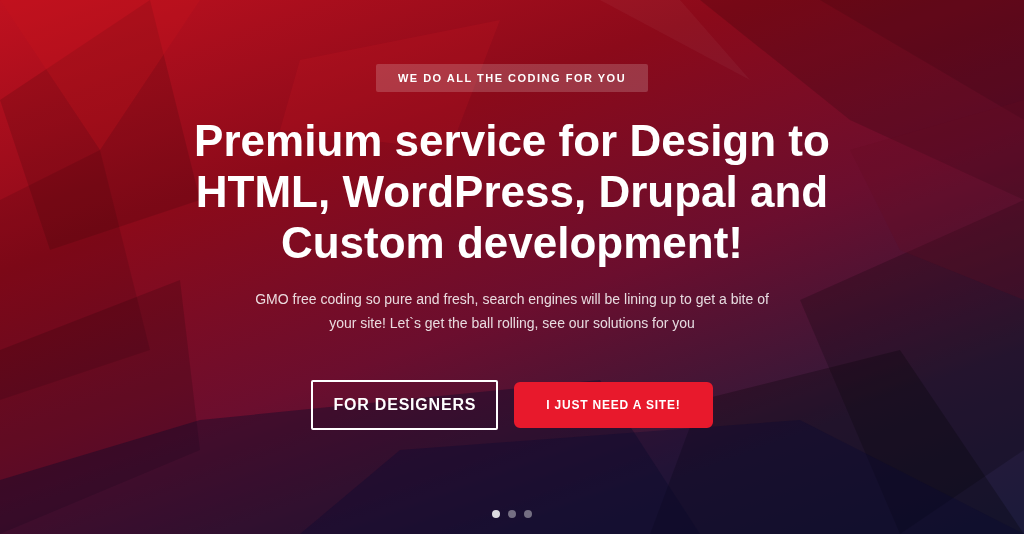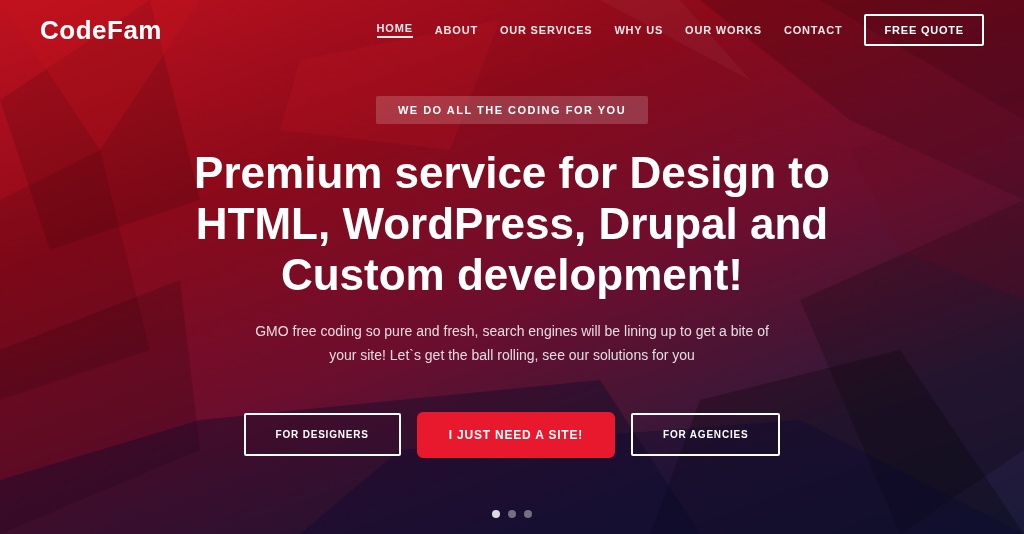--- a/index.html
+++ b/index.html
@@ -136,22 +136,22 @@
     .hero-buttons {
       display: flex;
       gap: 16px;
       align-items: center;
     }
 
     .btn-outline {
       background: transparent;
       border: 2px solid #fff;
       color: #fff;
-      padding: 14px 30px;
-      font-size: 10px;
+      padding: 14px 20px;
+      font-size: 16px;
       font-weight: 700;
       letter-spacing: 0.8px;
       text-transform: uppercase;
       cursor: pointer;
       border-radius: 2px;
     }
 
     .btn-primary {
       background: #e8192c;
       border: 2px solid #e8192c;
@@ -206,45 +206,29 @@
     <polygon points="700,400 900,350 1024,534 650,534" fill="rgba(0,0,0,0.25)"></polygon>
 
     <polygon points="200,420 600,380 700,534 0,534 0,480" fill="rgba(10,10,40,0.4)"></polygon>
     <polygon points="400,450 800,420 1024,534 300,534" fill="rgba(10,10,50,0.35)"></polygon>
 
     <polygon points="0,0 200,0 100,150" fill="rgba(200,20,30,0.3)"></polygon>
     <polygon points="300,60 500,20 450,150 280,130" fill="rgba(220,30,40,0.15)"></polygon>
     <polygon points="850,150 1024,100 1024,300 900,250" fill="rgba(100,10,30,0.25)"></polygon>
   </svg>
 
-  <header class="header">
-    <div class="logo">
-      <span class="logo-code"><span style="color:#fff;font-weight:900">Code</span><span style="color:#fff;font-weight:900">Fam</span></span>
-    </div>
-
-    <nav>
-      <a href="#" class="nav-link active">HOME</a>
-      <a href="#" class="nav-link">ABOUT</a>
-      <a href="#" class="nav-link">OUR SERVICES</a>
-      <a href="#" class="nav-link">WHY US</a>
-      <a href="#" class="nav-link">OUR WORKS</a>
-      <a href="#" class="nav-link">CONTACT</a>
-      <button class="btn-quote">FREE QUOTE</button>
-    </nav>
-  </header>
 
   <div class="hero-content">
     <div class="tagline-badge">WE DO ALL THE CODING FOR YOU</div>
     <h1 class="hero-title">Premium service for Design to HTML, WordPress, Drupal and Custom development!</h1>
     <p class="hero-subtitle">GMO free coding so pure and fresh, search engines will be lining up to get a bite of your site! Let`s get the ball rolling, see our solutions for you</p>
 
     <div class="hero-buttons">
       <button class="btn-outline">FOR DESIGNERS</button>
       <button class="btn-primary">I JUST NEED A SITE!</button>
-      <button class="btn-outline">FOR AGENCIES</button>
     </div>
   </div>
 
   <div class="slider-dots">
     <div class="dot active"></div>
     <div class="dot"></div>
     <div class="dot"></div>
   </div>
 </div>
 

